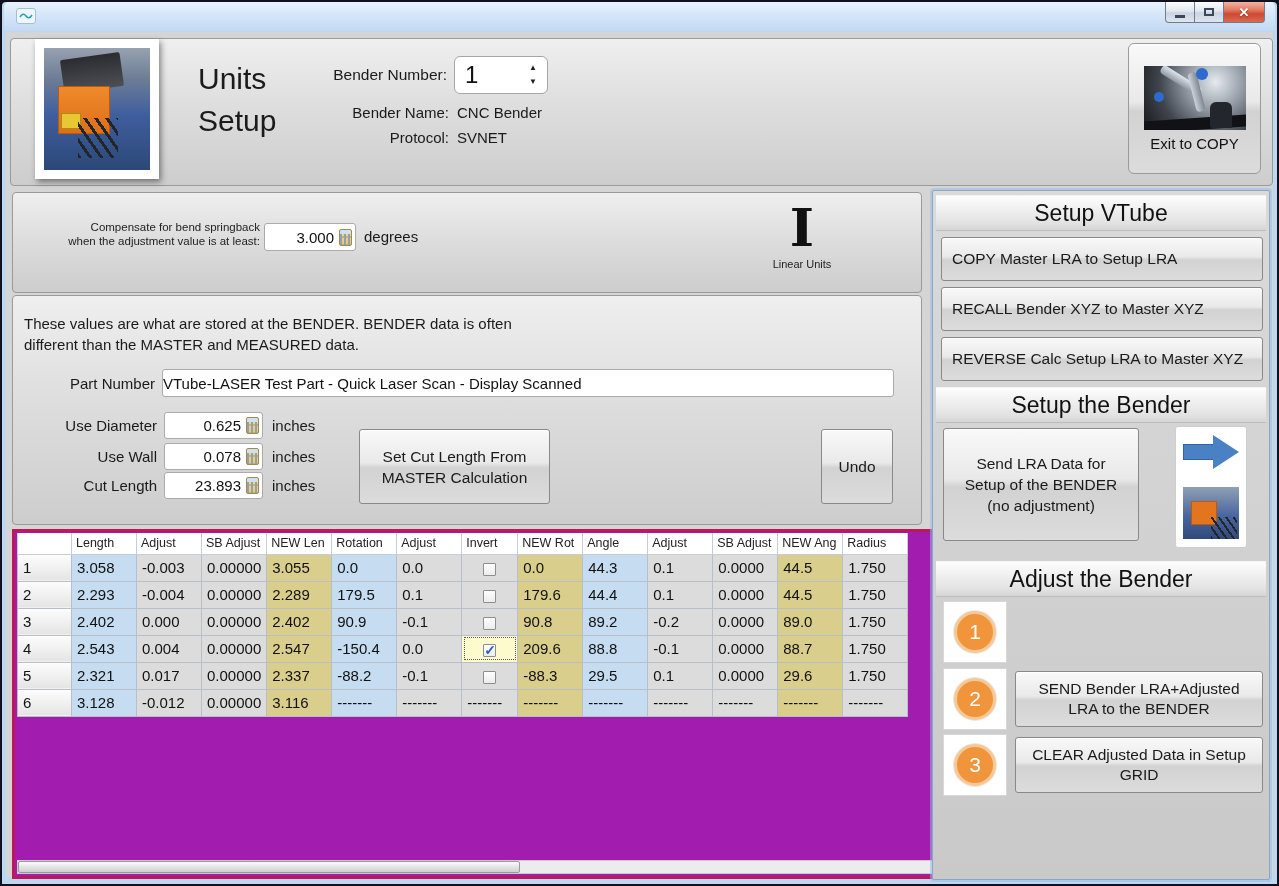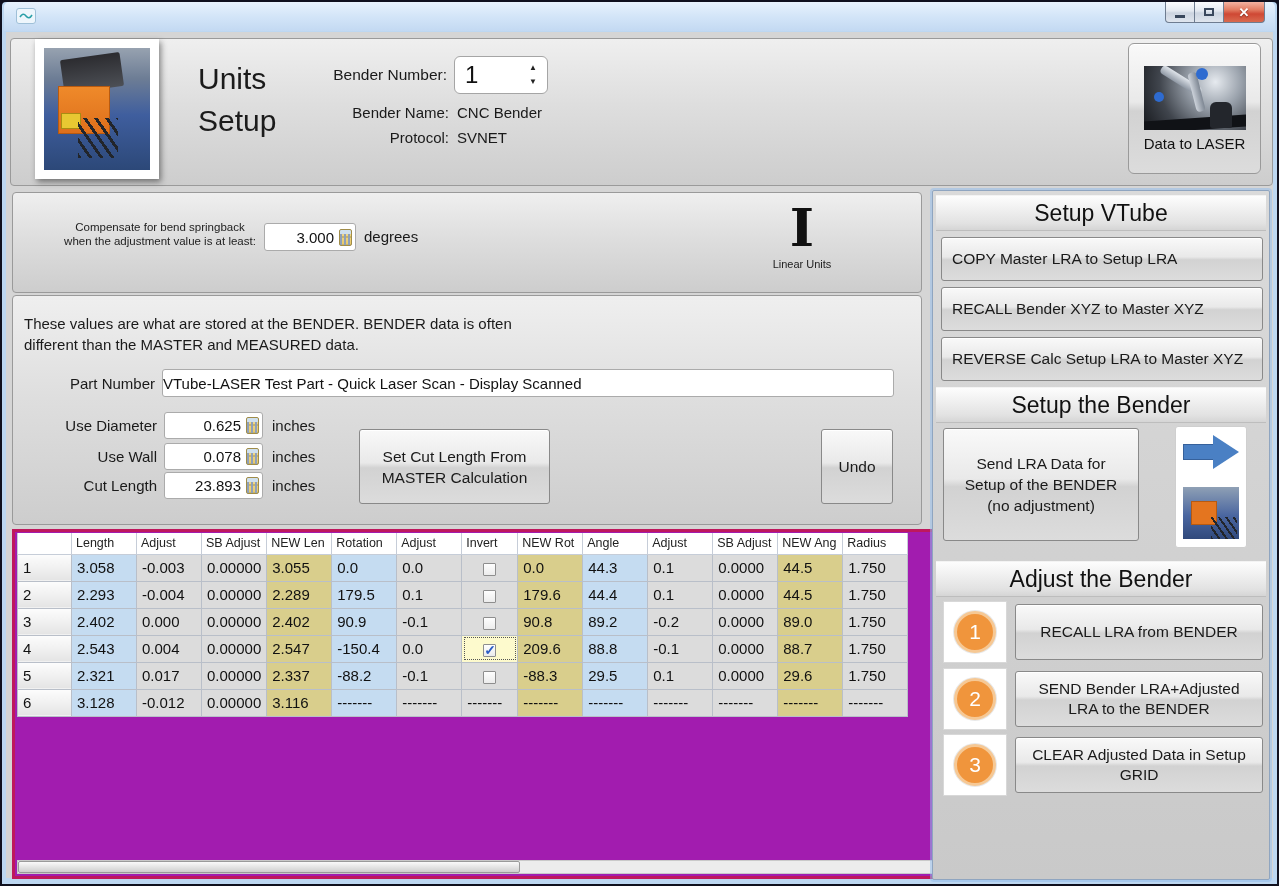--- a/index.html
+++ b/index.html
@@ -69,21 +69,21 @@
   .exit-img{position:relative;width:102px;height:64px;overflow:hidden;margin-bottom:5px;
     background:radial-gradient(circle at 70% 25%,#e6eaef 0%,#9aa2ac 30%,#40454d 65%,#15171b 100%);}
   .arm-seg1{position:absolute;left:14px;top:10px;width:46px;height:9px;background:linear-gradient(#dfe4ea,#8f98a4);transform:rotate(32deg);border-radius:4px;}
   .arm-seg2{position:absolute;left:48px;top:6px;width:9px;height:40px;background:linear-gradient(90deg,#cdd3db,#7d8692);border-radius:4px;transform:rotate(-14deg);}
   .arm-joint{position:absolute;width:12px;height:12px;border-radius:50%;background:#2e6bd0;}
   .arm-base{position:absolute;right:14px;bottom:2px;width:22px;height:26px;background:#23262c;border-radius:6px 6px 2px 2px;}
   .exit-floor{position:absolute;left:0;bottom:0;width:100%;height:12px;background:#101216;transform:skewY(-4deg);}
   .exit-caption{font-size:15px;color:#111;}
 
   
-  .sb-label{position:absolute;left:58px;top:218px;width:200px;text-align:center;font-size:11.5px;line-height:14px;color:#222;}
+  .sb-label{position:absolute;left:58px;top:218px;width:200px;text-align:right;font-size:11.5px;line-height:14px;color:#222;}
   .linear-units{position:absolute;left:758px;top:200px;width:84px;text-align:center;}
   .linear-units .big-i{font-family:"DejaVu Serif",serif;font-size:52px;font-weight:bold;line-height:52px;color:#111;}
   .linear-units .cap{font-size:11px;color:#222;margin-top:4px;}
 
   
   .grid-box{position:absolute;left:10px;top:527px;width:1036px;height:350px;background:#a21caf;
     border:3px solid #be185d;}
   table.grid{border-collapse:collapse;margin:1px 0 0 2px;}
   table.grid th{background:#fff;border:1px solid #c6cdd8;border-top:none;font-size:12.5px;font-weight:normal;
     color:#222;text-align:left;padding:3px 4px;height:21px;}
@@ -194,21 +194,21 @@
 
   <div class="btn exit-btn">
     <div class="exit-img">
       <div class="exit-floor"></div>
       <div class="arm-seg1"></div>
       <div class="arm-seg2"></div>
       <div class="arm-joint" style="left:52px;top:2px;"></div>
       <div class="arm-joint" style="left:10px;top:26px;width:10px;height:10px;"></div>
       <div class="arm-base"></div>
     </div>
-    <div class="exit-caption">Data to LASER</div>
+    <div class="exit-caption">Exit to COPY</div>
   </div>
 
   <div class="groupbox" style="left:10px;top:190px;width:910px;height:101px;"></div>
   <div class="sb-label">Compensate for bend springback when the adjustment value is at least:</div>
   <div class="numbox" style="left:262px;top:221px;width:92px;height:28px;">
     <input value="3.000" style="">
     <span class="calc-icon"></span>
   </div>
   <div class="lbl" style="left:362px;top:226px;">degrees</div>
   <div class="linear-units">
@@ -392,21 +392,20 @@
         <div class="mm-cables"></div>
       </div>
     </div>
 
     <div class="side-band" style="top:370px;">Adjust the Bender</div>
     <div id="steps">
           <div class="step-row" style="top: 410px;">
             <div class="step-badge-box">
               <div class="step-circle">1</div>
             </div>
-            <button class="btn step-btn">RECALL LRA from BENDER</button>
           </div>
           <div class="step-row" style="top: 477px;">
             <div class="step-badge-box">
               <div class="step-circle">2</div>
             </div>
             <button class="btn step-btn">SEND Bender LRA+Adjusted LRA to the BENDER</button>
           </div>
           <div class="step-row" style="top: 543px;">
             <div class="step-badge-box">
               <div class="step-circle">3</div>

